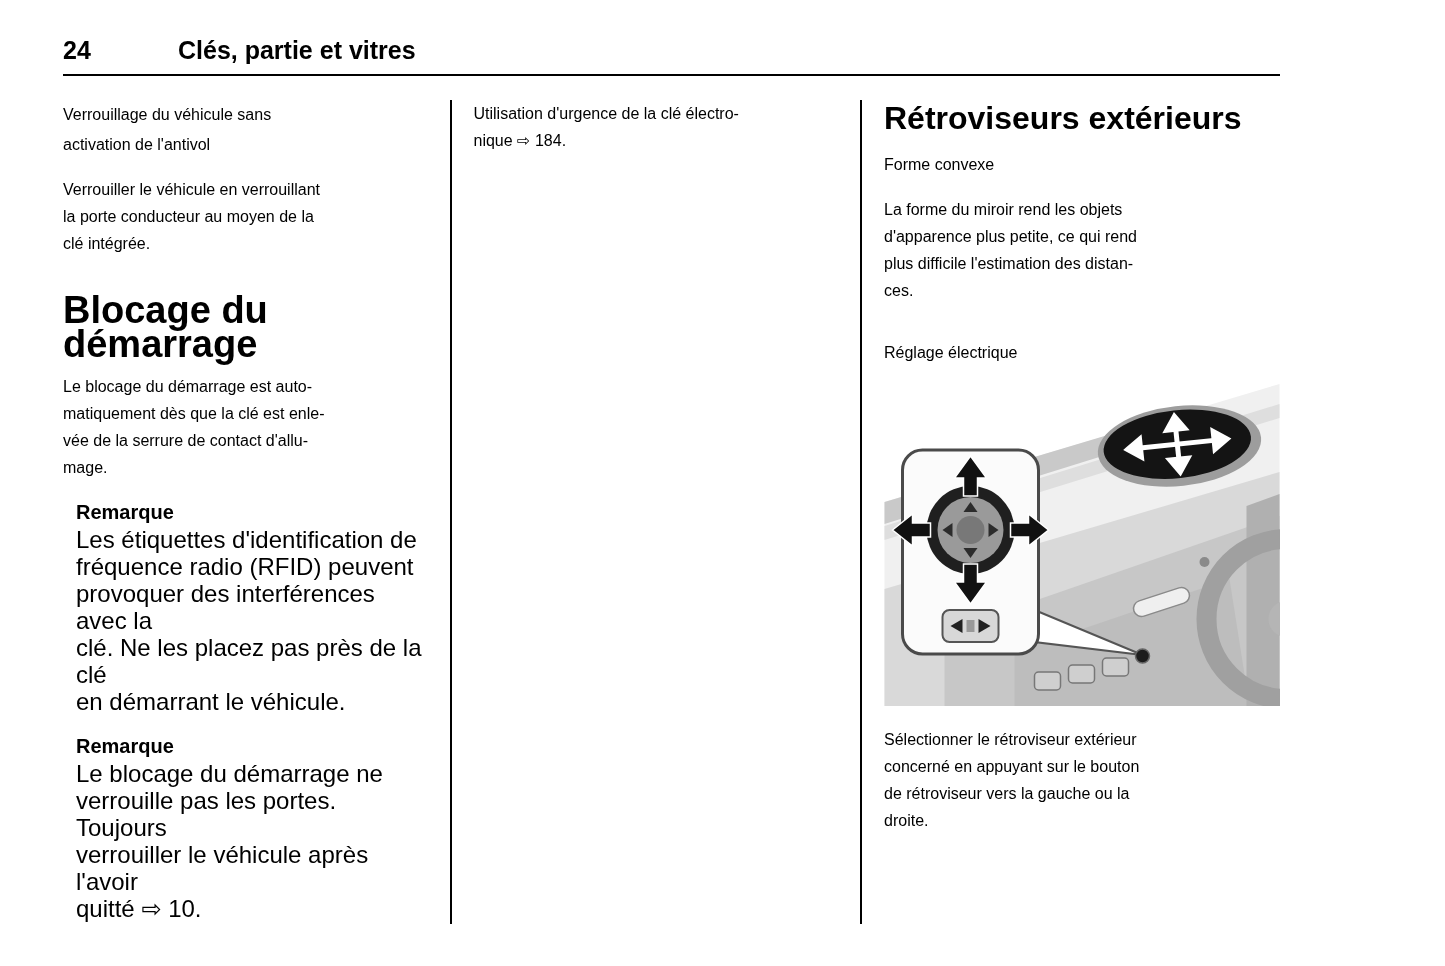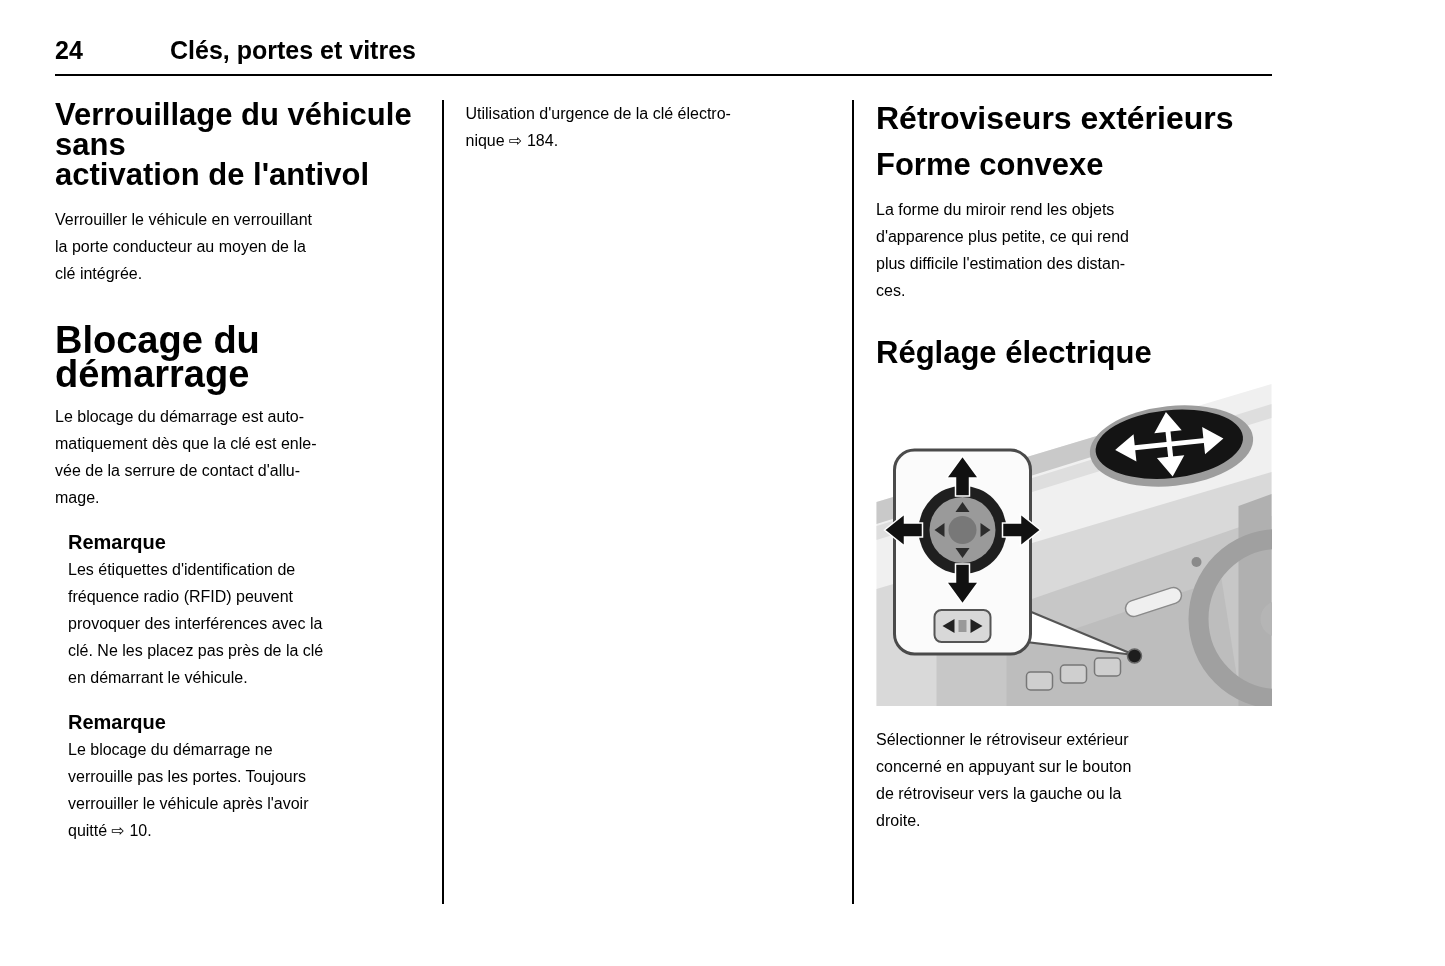--- a/index.html
+++ b/index.html
@@ -5,21 +5,21 @@
   * { box-sizing: border-box; }
   html, body { margin: 0; padding: 0; }
   body {
     width: 1445px;
     height: 966px;
     background: #ffffff;
     color: #000000;
     font-family: "Liberation Sans", "DejaVu Sans", sans-serif;
     overflow: hidden;
   }
-  .page { width: 1327px; height: 966px; }
+  .page { width: 1327px; height: 966px; margin-left: 8px; }
 
   
   .header {
     display: flex;
     align-items: baseline;
     margin: 0 55px;
     padding: 36px 0 9px 0;
     border-bottom: 2px solid #000;
   }
   .page-number {
@@ -43,22 +43,22 @@
   .col { width: 398px; }
   .vdiv {
     width: 2px;
     background: #000;
     margin-left: 18px;
     margin-right: 22px;
   }
 
   
   .sub-heading {
-    font-size: 31px;
-    font-weight: bold;
+    font-size: 16px;
+    font-weight: normal;
     line-height: 30px;
     margin: 0 0 16px 0;
     white-space: pre-line;
   }
   .main-heading {
     font-size: 32px;
     font-weight: bold;
     line-height: 36px;
     margin: 0 0 10px 0;
     white-space: pre-line;
@@ -79,41 +79,41 @@
   .note {
     margin: 18px 0 2px 13px;
   }
   .note-title {
     font-size: 20px;
     font-weight: bold;
     line-height: 27px;
     margin: 0;
   }
   .note-body {
-    font-size: 16px;
+    font-size: 24px;
     line-height: 27px;
     margin: 0;
     white-space: pre-line;
   }
   .mt-sub { margin-top: 34px; }
   .illustration-box {
     width: 396px;
     height: 322px;
     margin: 14px 0 20px 0;
   }
   .illustration-box svg { width: 100%; height: 100%; display: block; }
 </style>
 </head>
 <body>
 
 <div class="page">
 
   <div class="header">
     <div class="page-number">24</div>
-    <div class="chapter-title">Clés, portes et vitres</div>
+    <div class="chapter-title">Clés, partie et vitres</div>
   </div>
 
   <div class="columns">
 
     <div class="col col-1">
       <h3 class="sub-heading">Verrouillage du véhicule sans
 activation de l'antivol</h3>
       <p class="body">Verrouiller le véhicule en verrouillant
 la porte conducteur au moyen de la
 clé intégrée.</p>

